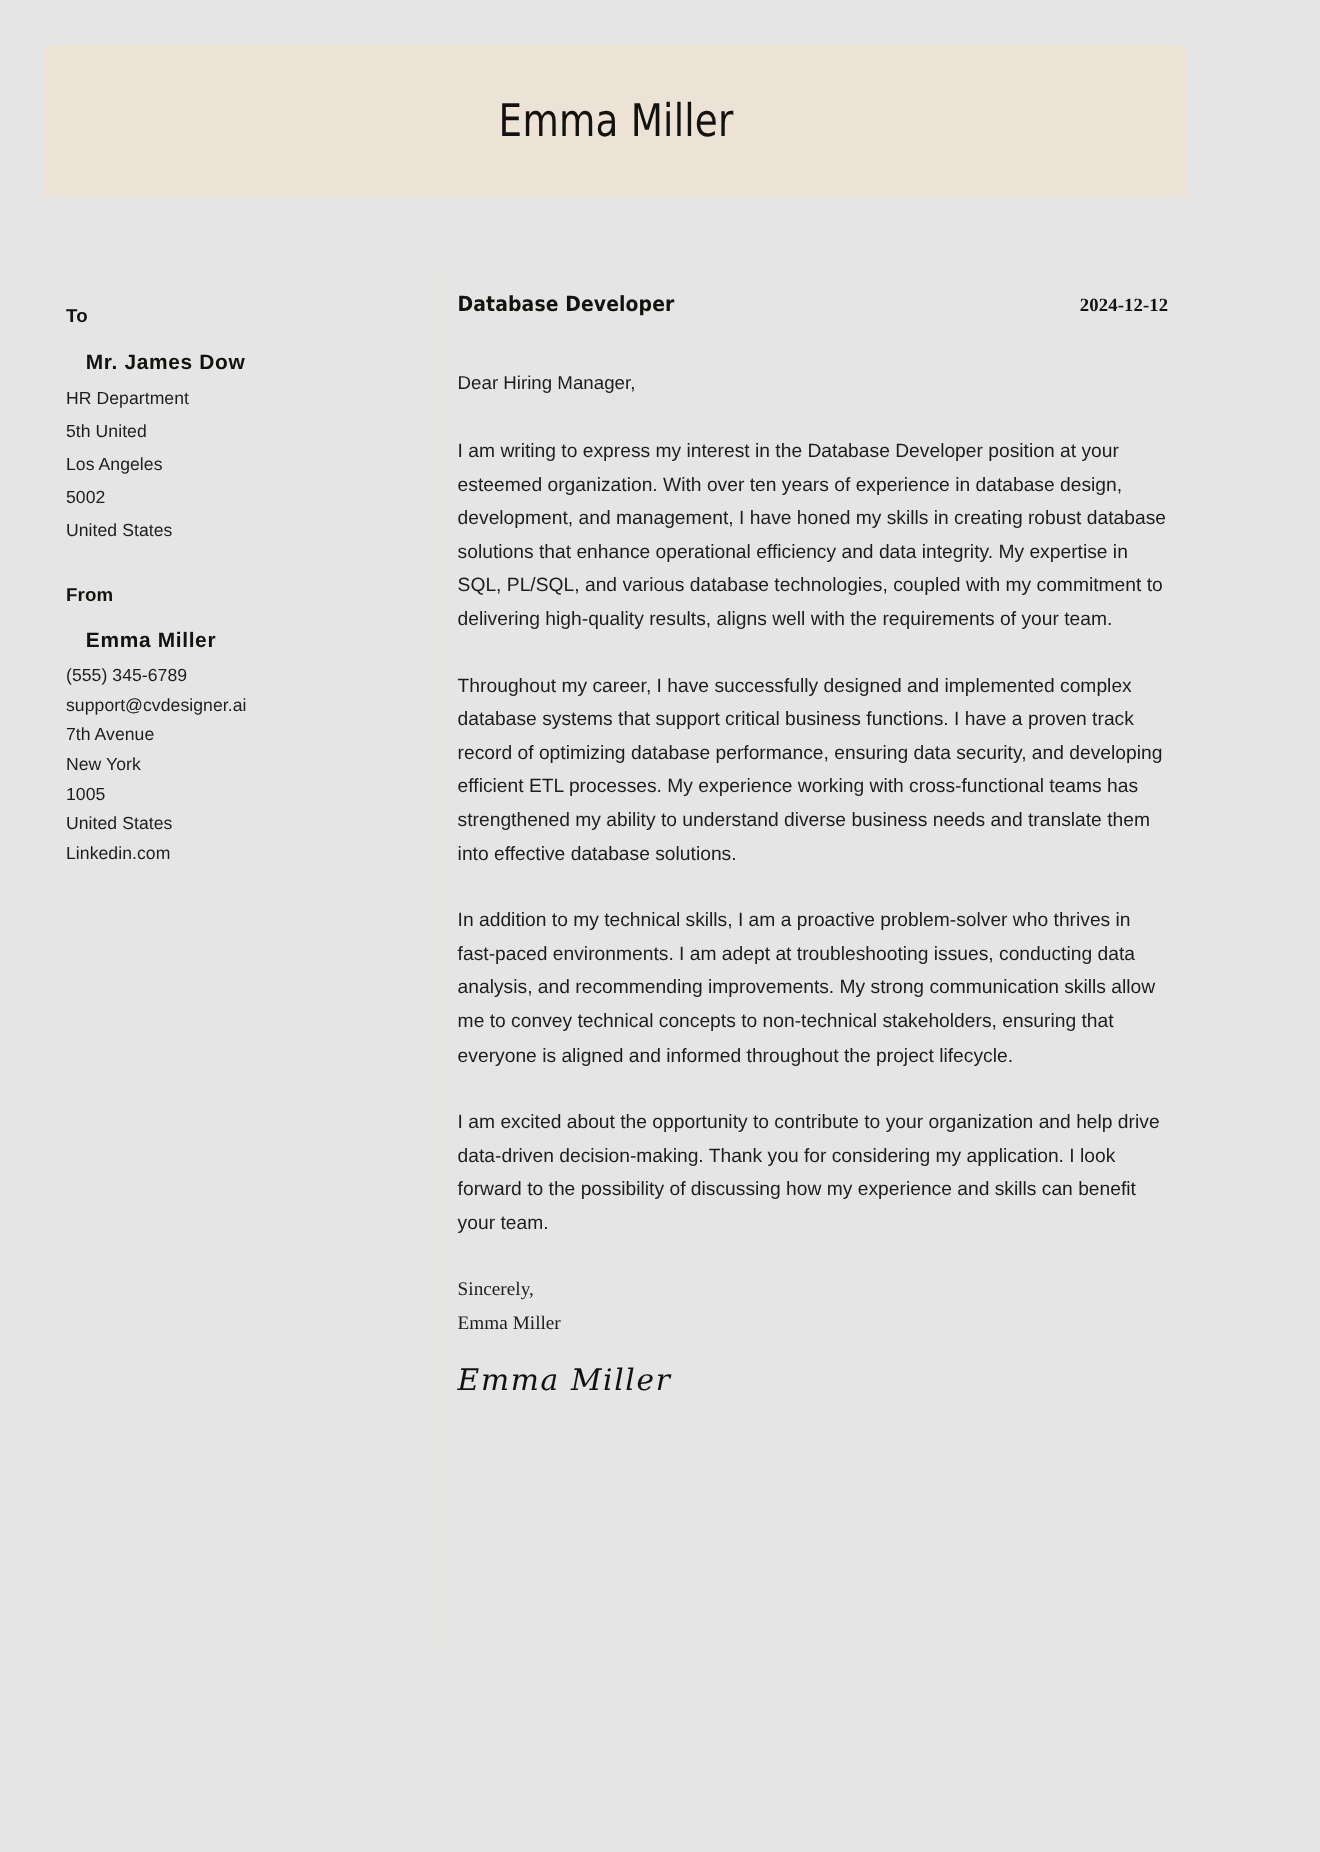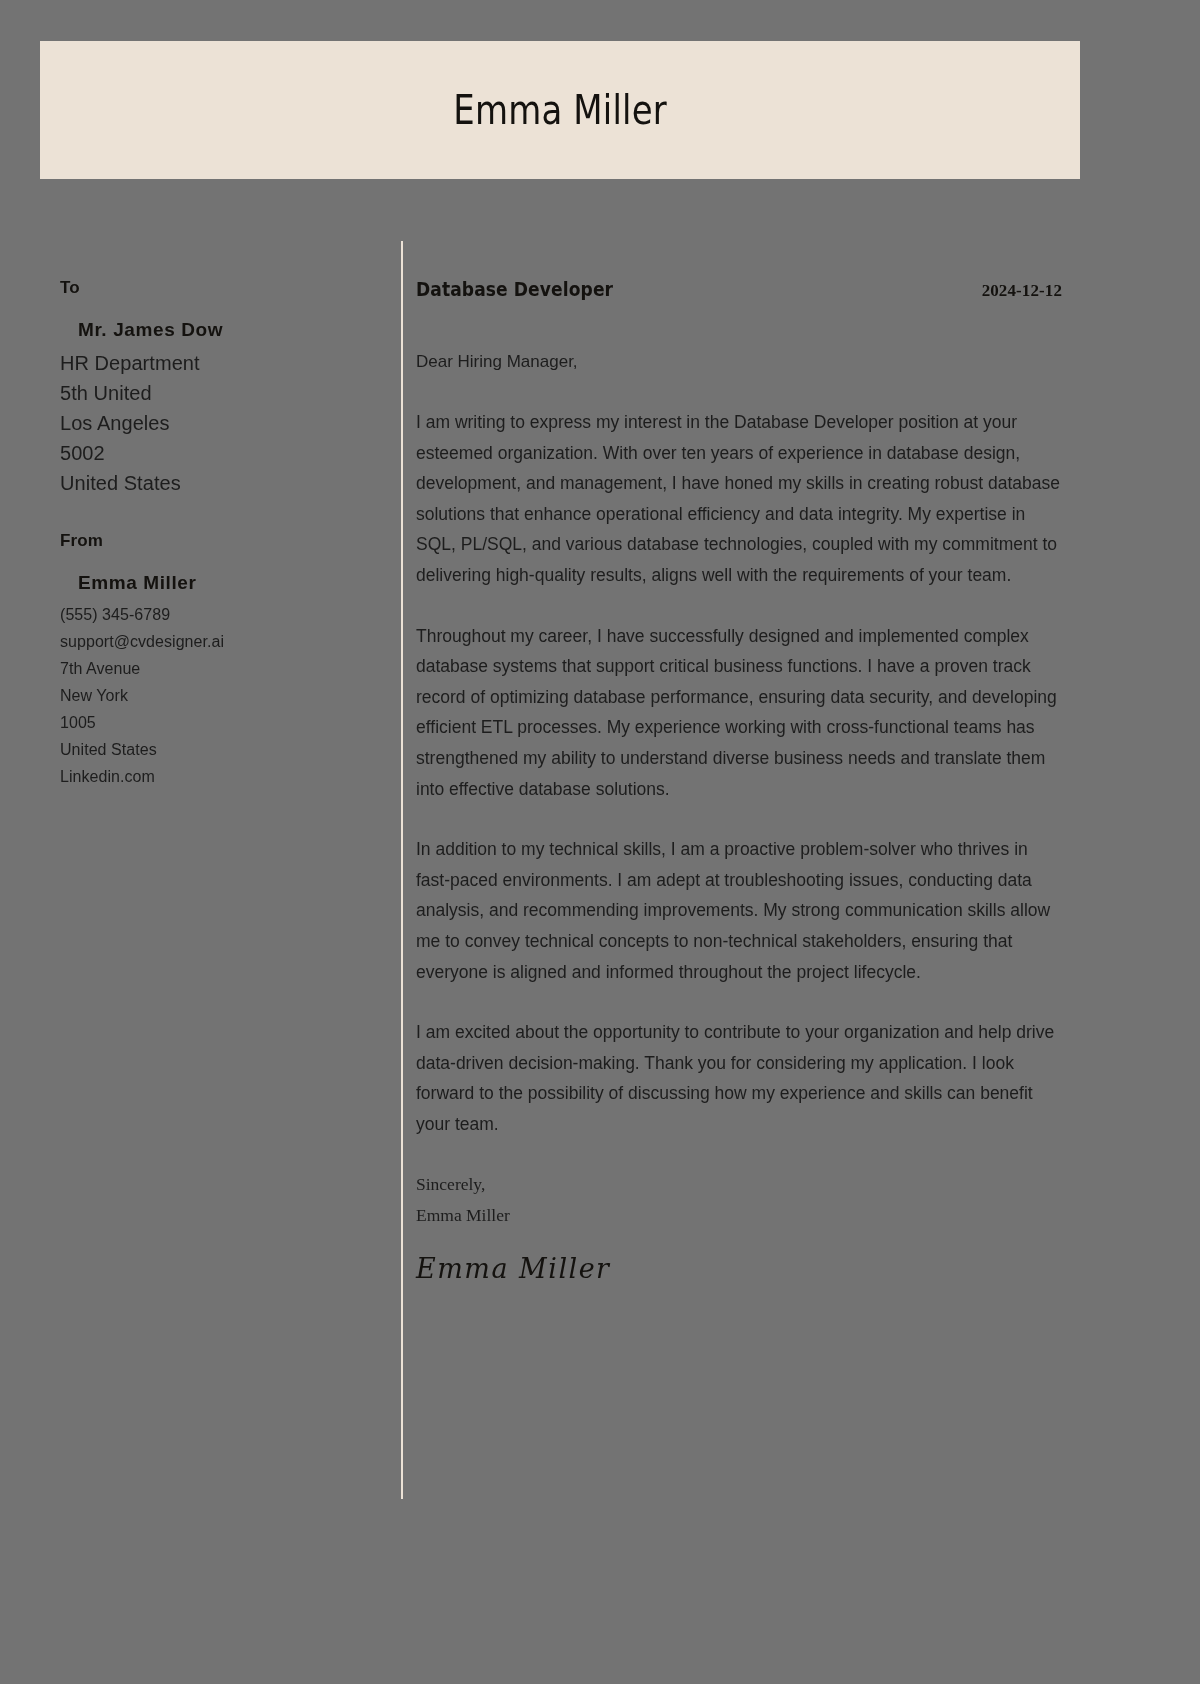--- a/index.html
+++ b/index.html
@@ -12,21 +12,21 @@
     height: 1684px;
     font-family: "Liberation Sans", sans-serif;
     color: #1a1a1a;
     position: relative;
     overflow: hidden;
   }
   .page {
     width: 1200px;
     height: 1684px;
     position: relative;
-    background: #737373;
+    background: #e5e5e5;
   }
 
   
   .header-band {
     position: absolute;
     left: 40px;
     top: 41px;
     width: 1040px;
     height: 138px;
     background: #ece2d6;
@@ -69,21 +69,21 @@
     letter-spacing: 0.1px;
   }
   .side-name {
     font-size: 19px;
     font-weight: bold;
     color: #14120f;
     margin: 0 0 7px 18px;
     letter-spacing: 0.6px;
   }
   .side-line {
-    font-size: 20px;
+    font-size: 16px;
     font-weight: 400;
     color: #1d1d1d;
     line-height: 30px;
     margin: 0;
     letter-spacing: 0.05px;
   }
   .side-line-sm {
     font-size: 16px;
     font-weight: 400;
     color: #1d1d1d;
@@ -92,21 +92,21 @@
     letter-spacing: 0.05px;
   }
   .block-gap {
     height: 33px;
   }
 
   
   .letter {
     position: absolute;
     left: 416px;
-    top: 278px;
+    top: 266px;
     width: 646px;
   }
   .letter-top {
     display: flex;
     justify-content: space-between;
     align-items: baseline;
     margin-bottom: 46px;
   }
   .job-title {
     font-family: "Liberation Sans Narrow", "DejaVu Sans Condensed", "Liberation Sans", sans-serif;

